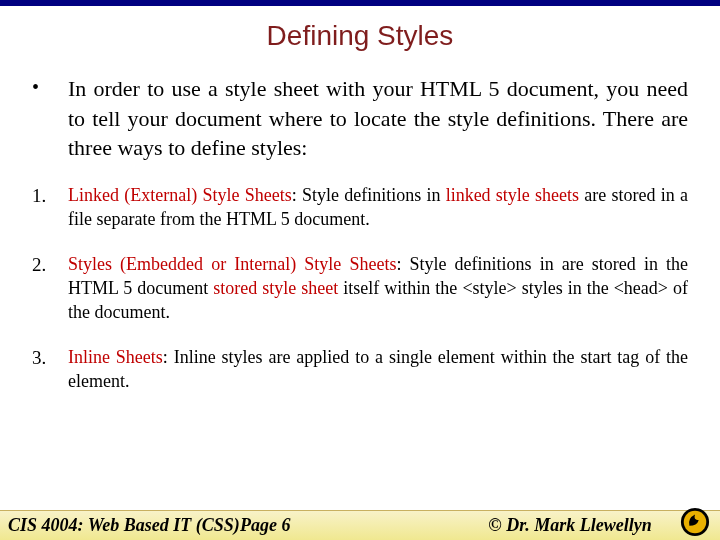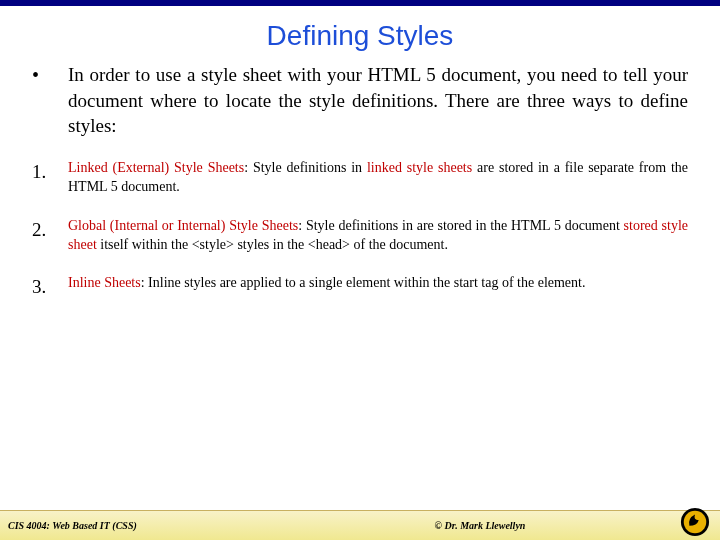--- a/index.html
+++ b/index.html
@@ -1,28 +1,28 @@
 <!DOCTYPE html>
 <html><head>
 <meta charset="utf-8">
 <style>
   *{margin:0;padding:0;box-sizing:border-box}
   body{width:720px;height:540px;overflow:hidden;font-family:"Times New Roman",serif;background:#fff;position:relative}
   .topbar{height:6px;background:#000080;width:100%}
-  .title{text-align:center;font-family:Arial,Helvetica,sans-serif;font-size:28px;font-weight:400;color:#1d4ed8;margin-top:14px;margin-bottom:10px}
+  .title{text-align:center;font-family:Arial,Helvetica,sans-serif;font-size:28px;font-weight:400;color:#7f1d1d;margin-top:14px;margin-bottom:22px}
   .content{padding:0 32px 0 32px}
   .bullet-row{display:flex;margin-bottom:20px}
   .bullet-mark{width:36px;flex-shrink:0;font-size:20px;line-height:1.35}
-  .bullet-text{flex:1;font-size:19px;line-height:1.35;text-align:justify}
+  .bullet-text{flex:1;font-size:22px;line-height:1.35;text-align:justify}
   .num-row{display:flex;margin-bottom:20px}
   .num-mark{width:36px;flex-shrink:0;font-size:19px;line-height:1.35;text-align:left}
-  .num-text{flex:1;font-size:14px;line-height:1.35;text-align:justify}
+  .num-text{flex:1;font-size:18px;line-height:1.35;text-align:justify}
   .red{color:#c00000}
   .mono{font-family:Liberation Serif, serif}
-  .footer{position:absolute;left:0;bottom:0;width:100%;height:30px;background:linear-gradient(#f8f2c8,#f0e890);border-top:1px solid #c8b060;display:flex;align-items:center;font-size:10px;font-style:italic;font-weight:bold;font-family:"Times New Roman",serif;color:#000}
+  .footer{position:absolute;left:0;bottom:0;width:100%;height:30px;background:linear-gradient(#f8f2c8,#f0e890);border-top:1px solid #c8b060;display:flex;align-items:center;font-size:18px;font-style:italic;font-weight:bold;font-family:"Times New Roman",serif;color:#000}
   .footer .left{padding-left:8px;width:240px}
   .footer .mid{width:180px;text-align:left}
   .footer .right{flex:1;text-align:center}
   .logo{position:absolute;right:10px;bottom:3px;width:30px;height:30px}
   .logo svg{width:30px;height:30px}
 </style>
 </head>
 <body>
 
 <div class="topbar"></div>
@@ -36,32 +36,33 @@
     <div class="bullet-text">In order to use a style sheet with your HTML 5 document, you need to tell your document where to locate the style definitions.  There are three ways to define styles:</div>
   </div>
 
   <div class="num-row">
     <div class="num-mark">1.</div>
     <div class="num-text"><span class="red">Linked (External) Style Sheets</span><span>: Style definitions in </span><span class="red">linked style sheets</span><span> are stored in a file separate from the HTML 5 document.</span></div>
   </div>
 
   <div class="num-row">
     <div class="num-mark">2.</div>
-    <div class="num-text"><span class="red">Global (Internal or Internal) Style Sheets</span><span>:  Style definitions in are stored in the HTML 5 document </span><span class="red">stored style sheet</span><span> itself within the </span><span class="mono">&lt;style&gt;</span><span> styles in the </span><span class="mono">&lt;head&gt;</span><span> of the document.</span></div>
+    <div class="num-text"><span class="red">Styles (Embedded or Internal) Style Sheets</span><span>:  Style definitions in are stored in the HTML 5 document </span><span class="red">stored style sheet</span><span> itself within the </span><span class="mono">&lt;style&gt;</span><span> styles in the </span><span class="mono">&lt;head&gt;</span><span> of the document.</span></div>
   </div>
 
   <div class="num-row">
     <div class="num-mark">3.</div>
     <div class="num-text"><span class="red">Inline Sheets</span><span>: Inline styles are applied to a single element within the start tag of the element.</span></div>
   </div>
 
 </div>
 
 <div class="footer">
   <div class="left">CIS 4004: Web Based IT (CSS)</div>
+  <div class="mid">Page 6</div>
   <div class="right">© Dr. Mark Llewellyn</div>
 </div>
 
 <div class="logo">
   <svg viewBox="0 0 32 32">
     <circle cx="16" cy="16" r="15" fill="#000"></circle>
     <circle cx="16" cy="16" r="12" fill="#e8b000"></circle>
     <path d="M10 20 Q8 12 16 8 Q14 14 20 14 Q18 20 10 20 Z" fill="#000"></path>
   </svg>
 </div>

